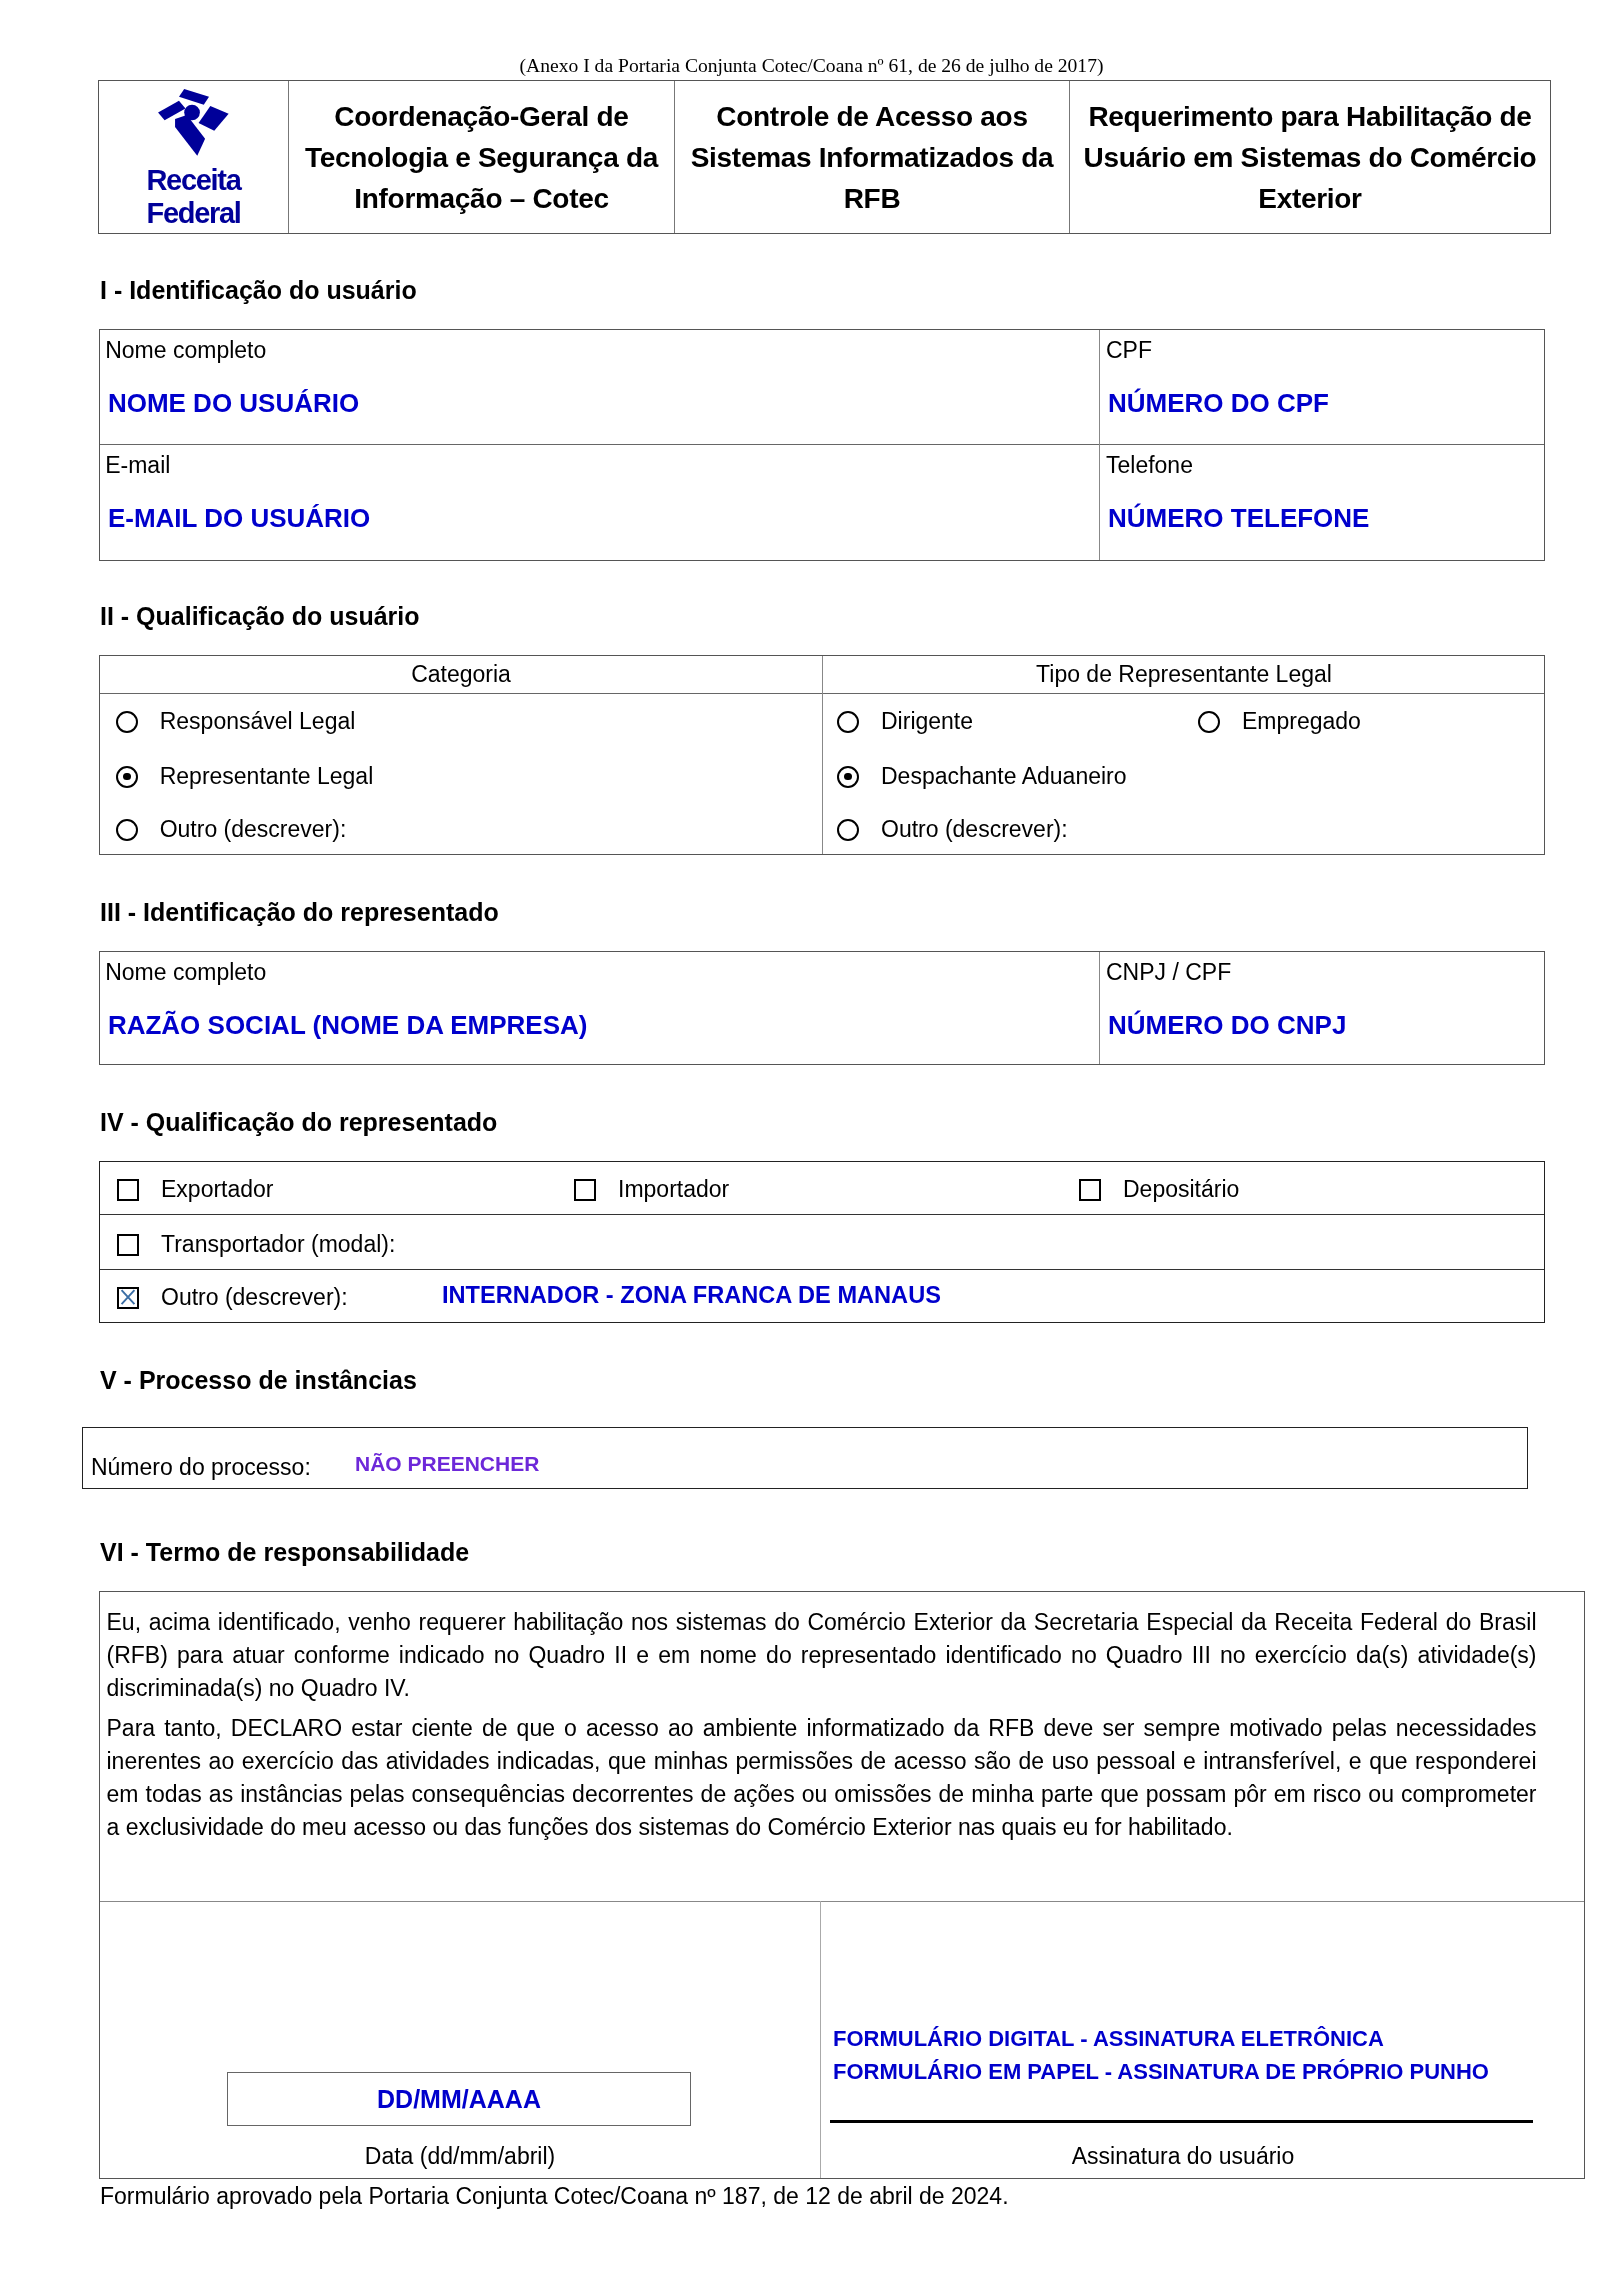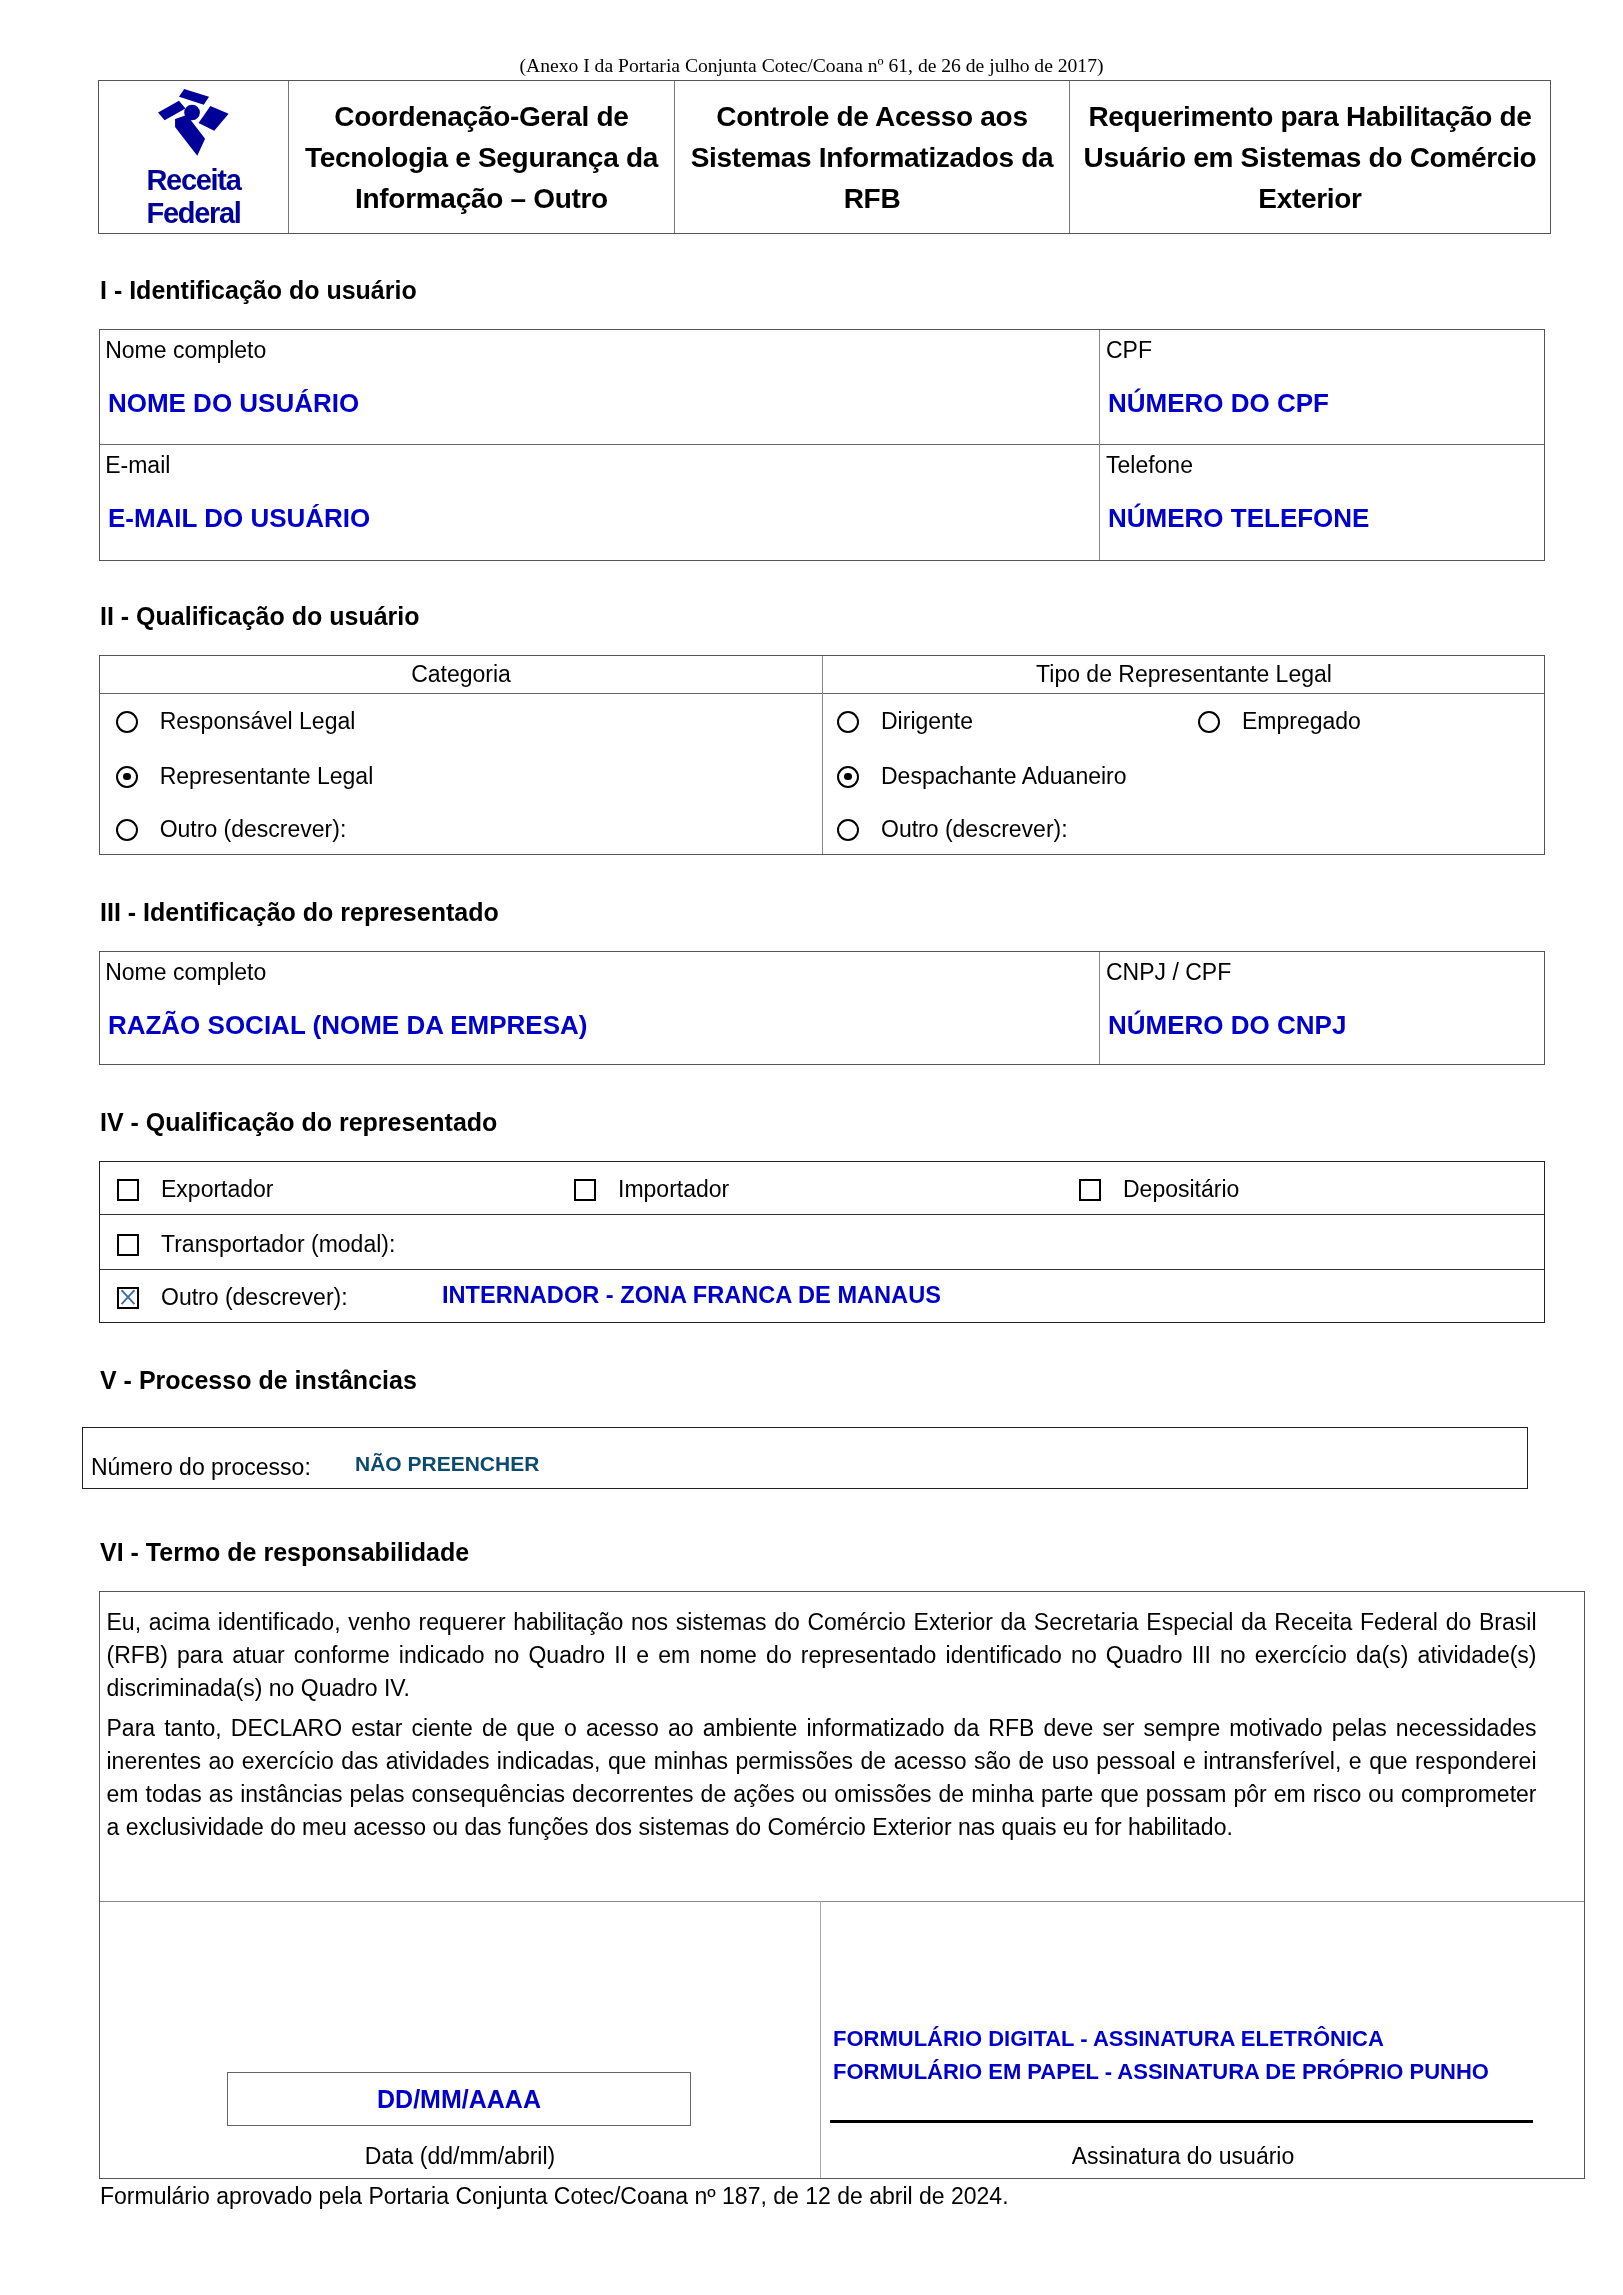--- a/index.html
+++ b/index.html
@@ -45,21 +45,21 @@
         <polygon points="60,6 98,18 90,30 52,18"></polygon>
         <polygon points="20,42 52,24 62,36 30,54"></polygon>
         <circle cx="72" cy="42" r="12"></circle>
         <polygon points="100,32 128,44 106,70 82,58"></polygon>
         <polygon points="46,52 64,46 92,82 80,108 46,64"></polygon>
       </g>
     </svg>
     <div class="logo-text">Receita Federal</div>
   </div>
   <div class="cell" style="width:386px;">
-    <div class="txt" style="width:353px;">Coordenação-Geral de Tecnologia e Segurança da Informação – Outro</div>
+    <div class="txt" style="width:353px;">Coordenação-Geral de Tecnologia e Segurança da Informação – Cotec</div>
   </div>
   <div class="cell" style="width:395px;">
     <div class="txt" style="width:366px;">Controle de Acesso aos Sistemas Informatizados da RFB</div>
   </div>
   <div class="cell" style="flex:1;">
     <div class="txt" style="width:465px;">Requerimento para Habilitação de Usuário em Sistemas do Comércio Exterior</div>
   </div>
 </div>
 
 <div class="abs sec-title" style="top:276px;">I - Identificação do usuário</div>
@@ -158,21 +158,21 @@
         </svg>
     </span>
     <span class="lbl">Outro (descrever):</span>
   </div>
   <div class="abs val" style="left:342px; top:120px; font-size:23.6px;">INTERNADOR - ZONA FRANCA DE MANAUS</div>
 </div>
 
 <div class="abs sec-title" style="top:1366px;">V - Processo de instâncias</div>
 <div class="abs tbl" style="left:82px; top:1419px; width:1446px; height:62px; border-color:#222;margin-top:8px;">
   <div class="abs lbl" style="left:7.9px; top:26px;">Número do processo:</div>
-  <div class="abs" style="left:272px; top:24px; font-family:'Liberation Sans',sans-serif; font-weight:bold; font-size:21px; color:#0c4a6e;">NÃO PREENCHER</div>
+  <div class="abs" style="left:272px; top:24px; font-family:'Liberation Sans',sans-serif; font-weight:bold; font-size:21px; color:#6d28d9;">NÃO PREENCHER</div>
 </div>
 
 <div class="abs sec-title" style="top:1538px;">VI - Termo de responsabilidade</div>
 <div class="abs tbl" style="left:99px; top:1591px; width:1486px; height:588px;">
   <div class="abs para" style="left:6.5px; top:14.4px; width:1430px;">
     <p>Eu, acima identificado, venho requerer habilitação nos sistemas do Comércio Exterior da Secretaria Especial da Receita Federal do Brasil (RFB) para atuar conforme indicado no Quadro II e em nome do representado identificado no Quadro III no exercício da(s) atividade(s) discriminada(s) no Quadro IV.</p>
     <p>Para tanto, DECLARO estar ciente de que o acesso ao ambiente informatizado da RFB deve ser sempre motivado pelas necessidades inerentes ao exercício das atividades indicadas, que minhas permissões de acesso são de uso pessoal e intransferível, e que responderei em todas as instâncias pelas consequências decorrentes de ações ou omissões de minha parte que possam pôr em risco ou comprometer a exclusividade do meu acesso ou das funções dos sistemas do Comércio Exterior nas quais eu for habilitado.</p>
   </div>
 
   <div class="abs hline" style="left:0; right:0; top:309px; background:#888;"></div>

